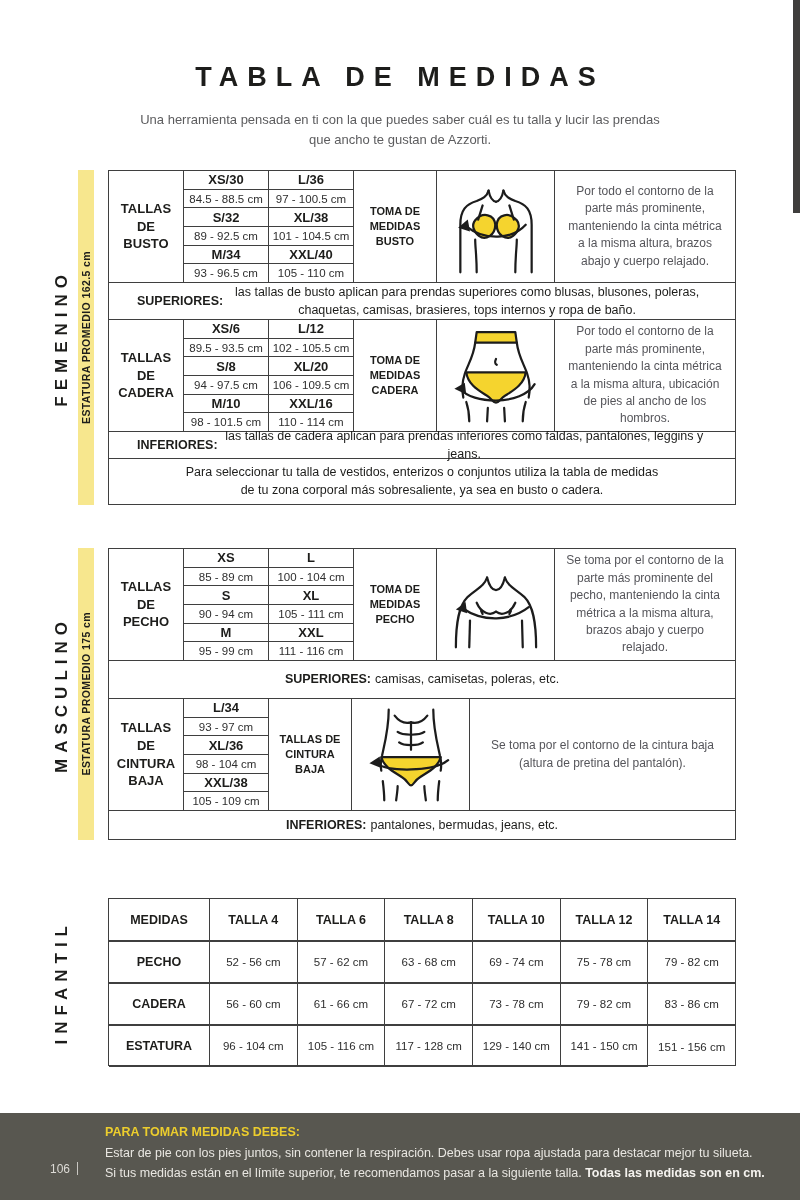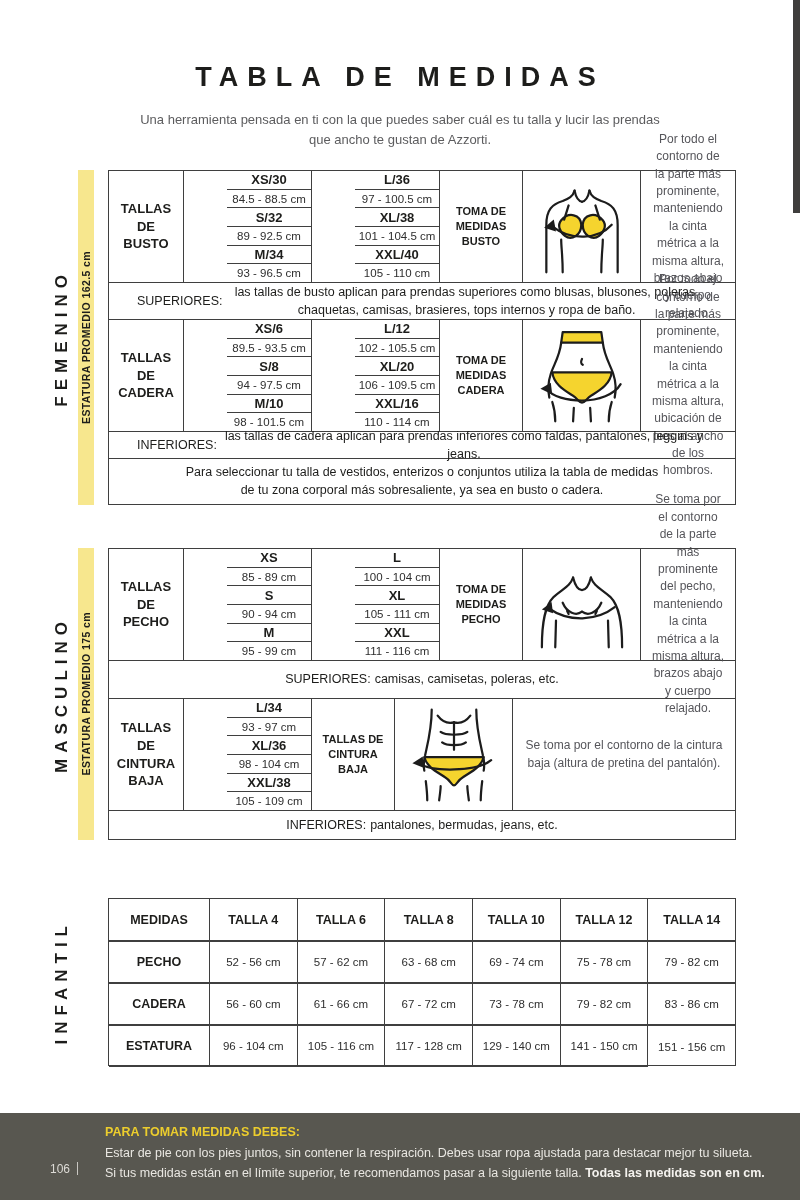--- a/index.html
+++ b/index.html
@@ -28,34 +28,34 @@
   .tbl{width:628px;border:1.5px solid #3f3f3f;box-sizing:border-box;background:#fff;}
   .tbl > div{border-bottom:1px solid #3f3f3f;box-sizing:border-box;}
   .tbl > div:last-child{border-bottom:none;}
   .block{display:flex;}
   .h-blk-f{height:112px;} .h-sup-f{height:37px;} .h-inf-f{height:27px;} .h-note{height:44px;}
   .h-blk-m{height:112px;} .h-sup-m{height:38px;} .h-inf-m{height:28px;}
   .block > div{box-sizing:border-box;border-right:1px solid #3f3f3f;}
   .block > div:last-child{border-right:none;}
   .c-rowhead{width:75px;display:flex;align-items:center;justify-content:center;
              text-align:center;font-weight:bold;font-size:13px;line-height:1.35;padding:0 5px;}
-  .c-sizes{width:85px;display:flex;flex-direction:column;margin-left:43px;}
+  .c-sizes{width:85px;display:flex;flex-direction:column;}
   .c-sizes > div{flex:1;display:flex;align-items:center;justify-content:center;
                  border-bottom:1px solid #3f3f3f;box-sizing:border-box;}
   .c-sizes > div:last-child{border-bottom:none;}
   .sz{font-weight:bold;font-size:13px;}
   .rg{font-size:11.5px;color:#2e2e2e;}
   .c-measure{width:83px;display:flex;align-items:center;justify-content:center;
              text-align:center;font-weight:bold;font-size:11px;line-height:1.35;padding:0 6px;}
   .c-illu{width:118px;display:flex;align-items:center;justify-content:center;}
   .c-desc{flex:1;display:flex;align-items:center;justify-content:center;text-align:center;
           font-size:12px;color:#55555a;line-height:1.45;padding:0 9px;}
   .span-row{display:flex;align-items:center;justify-content:center;text-align:center;
             font-size:12.5px;line-height:1.45;padding:0 28px;color:#1d1d1b;}
-  .span-row .lead{font-weight:normal;margin-right:4px;white-space:nowrap;text-align:center;}
+  .span-row .lead{font-weight:bold;margin-right:4px;white-space:nowrap;text-align:center;}
   .note-row{padding:0 75px;}
   
   .inf-grid{display:grid;grid-template-columns:100px repeat(6,1fr);}
   .icell{height:42px;display:flex;align-items:center;justify-content:center;
          border-left:1px solid #3f3f3f;border-top:1px solid #3f3f3f;
          box-sizing:border-box;font-size:11.5px;color:#2e2e2e;}
   .icell.first-col{border-left:none;}
   .icell.first-row{border-top:none;}
   .icell.bold{font-weight:bold;font-size:12.5px;color:#1d1d1b;}
   

